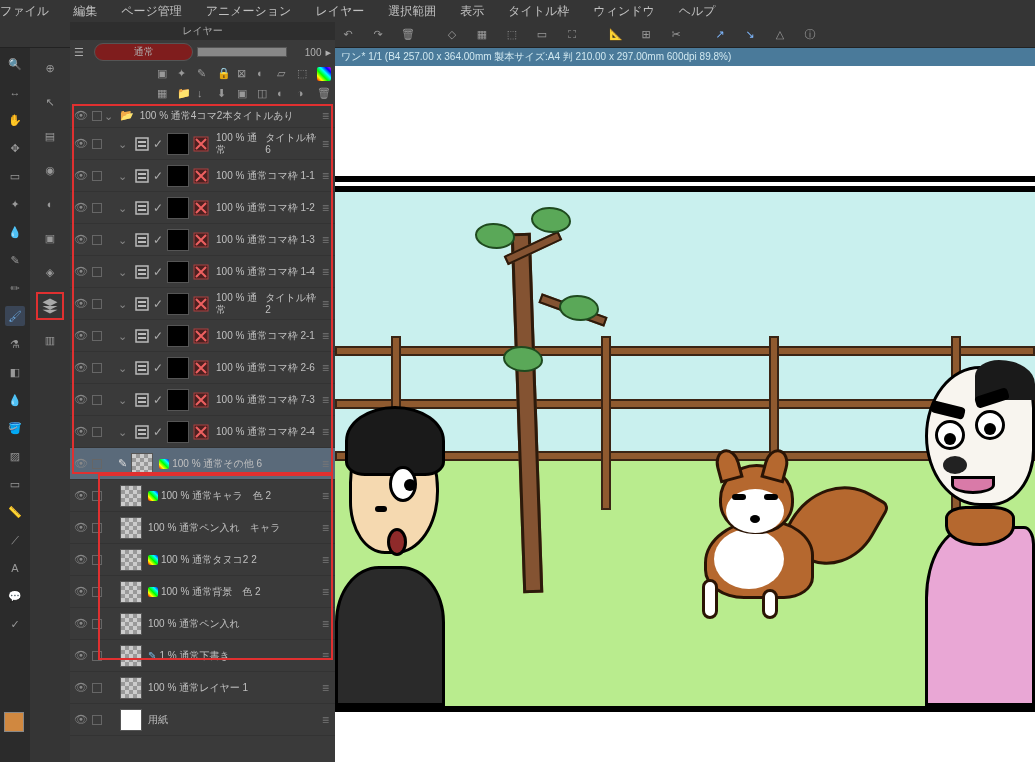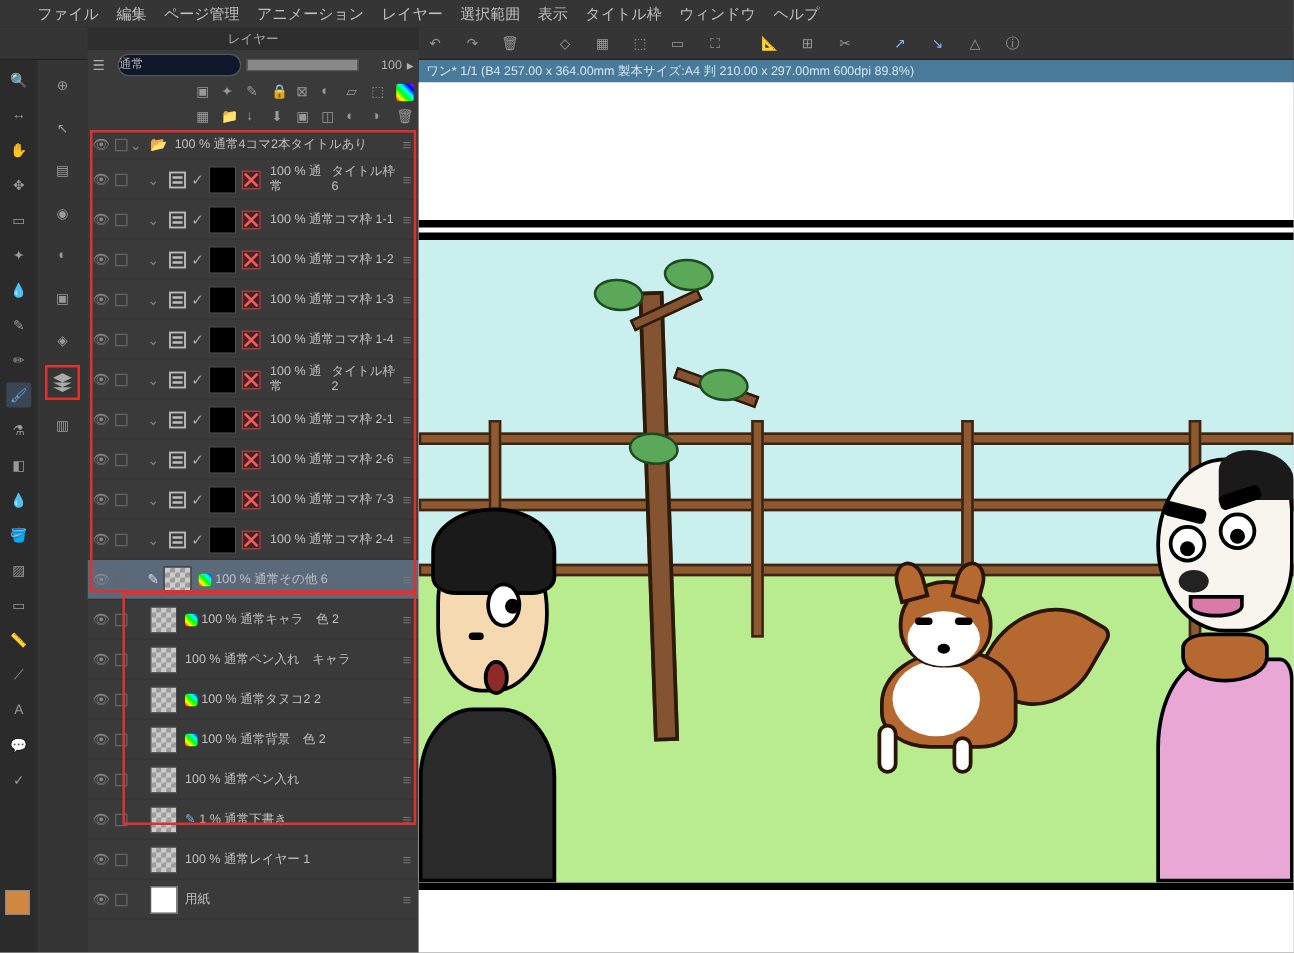--- a/index.html
+++ b/index.html
@@ -1,33 +1,33 @@
 <!DOCTYPE html>
 <html><head>
 <meta charset="utf-8">
 <style>
 * { margin:0; padding:0; box-sizing:border-box; font-family:sans-serif; }
 body { background:#2b2b2b; width:1035px; height:762px; overflow:hidden; position:relative; color:#b0b0b0; font-size:11px; }
-.menubar { height:22px; background:#353535; display:flex; align-items:center; padding-left:30px; gap:14px; }
+.menubar { height:22px; background:#353535; display:flex; align-items:center; gap:24px; }
 .menubar span { color:#c0c0c0; font-size:12px; }
 .toolbar { height:26px; background:#353535; display:flex; align-items:center; padding-left:335px; gap:4px; border-bottom:1px solid #222; }
 .tbtn { width:26px; height:22px; display:flex; align-items:center; justify-content:center; color:#999; }
 .tbtn.blue { color:#7fb8ff; }
 .infobar { position:absolute; top:48px; left:335px; right:0; height:34px; background:#4a7a9a; color:#d0e8f0; font-size:10px; padding:2px 6px; }
 .lefttools { position:absolute; top:48px; left:0; width:30px; bottom:0; background:#2b2b2b; display:flex; flex-direction:column; align-items:center; gap:8px; padding-top:6px; }
 .lefttools .tico { width:20px; height:20px; color:#999; display:flex; align-items:center; justify-content:center; }
 .lefttools .tico.active { color:#6aa8e0; background:#3a4556; border-radius:2px; }
 .subtools { position:absolute; top:48px; left:30px; width:40px; bottom:0; background:#353535; display:flex; flex-direction:column; align-items:center; gap:6px; padding-top:6px; }
 .subtools .sico { width:28px; height:28px; color:#999; display:flex; align-items:center; justify-content:center; border:1px solid transparent; }
 .subtools .sico.hl { border:2px solid #e03030; }
 .colorswatch { position:absolute; bottom:30px; left:4px; width:20px; height:20px; background:#d08840; border:1px solid #888; }
 .layerpanel { position:absolute; top:22px; left:70px; width:265px; bottom:0; background:#3a3a3a; display:flex; flex-direction:column; }
 .lp-title { height:18px; background:#2e2e2e; color:#aaa; font-size:10px; text-align:center; padding-top:2px; }
 .lp-top { height:24px; display:flex; align-items:center; gap:4px; padding:0 4px; }
-.lp-blend { flex:1; height:18px; background:#0f172a; border:1px solid #555; font-size:10px; text-align:left; line-height:16px; border-radius:9px; }
+.lp-blend { flex:1; height:18px; background:#7f1d1d; border:1px solid #555; font-size:10px; text-align:center; line-height:16px; border-radius:9px; }
 .lp-slider { width:90px; height:10px; background:linear-gradient(to right,#888 0%,#888 100%); border:1px solid #555; }
 .lp-opacity { width:30px; font-size:10px; text-align:right; }
 .lp-icons { display:flex; flex-wrap:wrap; justify-content:flex-end; padding:3px 4px; gap:6px; }
 .lp-icons .i { width:14px; height:14px; color:#999; }
 .lp-icons .i.palette { background:linear-gradient(45deg,#f00,#ff0,#0f0,#0ff,#00f,#f0f); border-radius:2px; }
 .lp-list { flex:1; overflow-y:auto; position:relative; }
 .lp-list::-webkit-scrollbar{width:10px;} .lp-list::-webkit-scrollbar-thumb{background:#555;}
 .redbox1 { position:absolute; top:0; left:2px; right:2px; height:370px; border:2px solid #e03030; pointer-events:none; z-index:5; }
 .redbox2 { position:absolute; top:370px; left:28px; right:2px; height:186px; border:2px solid #e03030; pointer-events:none; z-index:5; }
 .lrow { display:flex; align-items:center; height:32px; border-bottom:1px solid #333; position:relative; }

